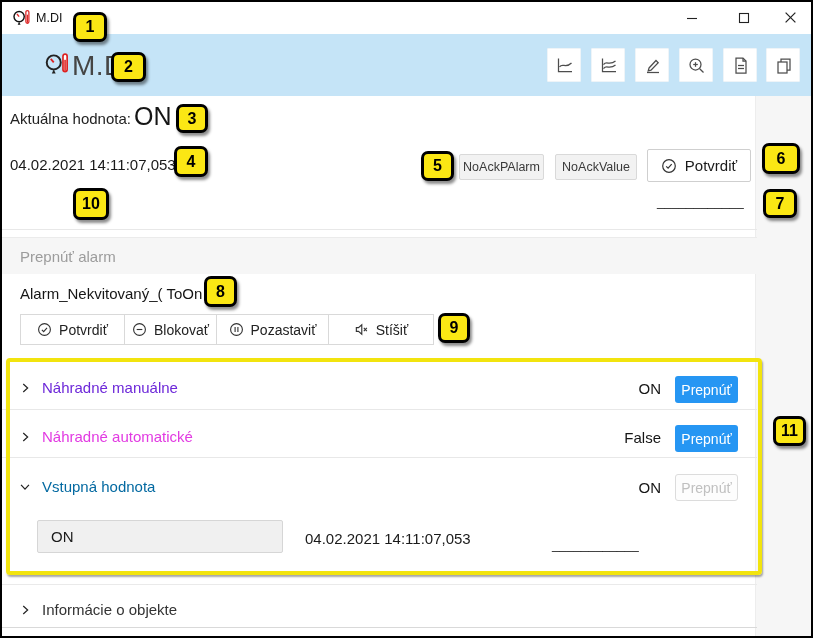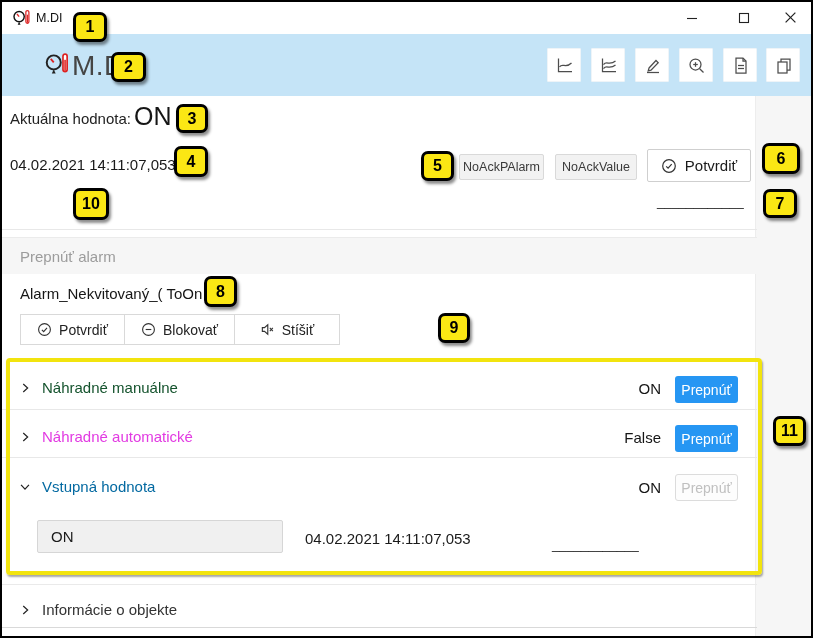--- a/index.html
+++ b/index.html
@@ -38,21 +38,21 @@
   .section-bar span{margin-left:18px;font-size:15px;color:#9c9c9c;}
   .alarm-text{position:absolute;left:18px;top:283px;font-size:15px;color:#161616;}
   .btn-group{position:absolute;left:18px;top:312px;height:31px;display:flex;}
   .grp-btn{height:31px;box-sizing:border-box;background:#fff;border:1px solid #d9d9d9;margin-left:-1px;display:flex;align-items:center;justify-content:center;gap:7px;font-size:14px;color:#222;cursor:pointer;font-family:inherit;}
   .grp-btn:first-child{margin-left:0;}
   
   .row-sep{left:0;width:755px;}
   .chev{position:absolute;left:16px;width:14px;height:14px;}
   .chev svg{stroke:#222;stroke-width:1.4;fill:none;}
   .row-label{position:absolute;left:40px;font-size:15px;}
-  .red{color:#14532d;}
+  .red{color:#6d28d9;}
   .magenta{color:#e23ae2;}
   .row-value{position:absolute;right:150px;font-size:15px;color:#161616;text-align:right;}
   .toggle{position:absolute;left:673px;width:63px;height:27px;box-sizing:border-box;border:none;border-radius:3px;background:#2696f3;color:#fff;font-size:14px;font-family:inherit;cursor:pointer;display:flex;align-items:center;justify-content:center;}
   .toggle.disabled{background:#fdfdfd;border:1px solid #dcdcdc;color:#c0c0c0;cursor:default;}
   .input-box{position:absolute;left:35px;top:518px;width:246px;height:33px;box-sizing:border-box;background:#f0f0f0;border:1px solid #d6d6d6;border-radius:2px;font-size:15px;color:#1a1a1a;padding:0 13px;font-family:inherit;}
   .exp-time{position:absolute;left:303px;top:528px;font-size:15px;color:#1a1a1a;}
   .uline2{left:550px;top:535px;}
   
   .d2{left:0;top:582px;width:755px;background:#eaeaea;}
   .info-label{position:absolute;left:40px;top:599px;font-size:15px;color:#333;}
@@ -170,26 +170,34 @@
   <span class="alarm-text">Alarm_Nekvitovaný_( ToOn )</span>
 
   <div class="btn-group">
     <button class="grp-btn" style="width:105px">
       <svg width="15" height="15" viewBox="0 0 16 16">
         <circle cx="8" cy="8" r="6.3"></circle>
           <path d="M5.2 8.3 l1.9 1.9 3.6-4"></path>
         </svg>
       <span>Potvrdiť</span>
     </button>
-    <button class="grp-btn" style="width:111px">
+    <button class="grp-btn" style="width:93px">
       <svg width="15" height="15" viewBox="0 0 16 16">
         <circle cx="8" cy="8" r="6.3"></circle>
           <line x1="5" y1="8" x2="11" y2="8"></line>
         </svg>
       <span>Blokovať</span>
+    </button>
+    <button class="grp-btn" style="width:113px">
+      <svg width="15" height="15" viewBox="0 0 16 16">
+        <circle cx="8" cy="8" r="6.3"></circle>
+          <line x1="6.5" y1="5.4" x2="6.5" y2="10.6"></line>
+          <line x1="9.5" y1="5.4" x2="9.5" y2="10.6"></line>
+        </svg>
+      <span>Pozastaviť</span>
     </button>
     <button class="grp-btn" style="width:106px">
       <svg width="15" height="15" viewBox="0 0 16 16">
         <path d="M2.5 6 h2.3 L8.3 3 v10 L4.8 10 H2.5 z"></path>
           <line x1="10.5" y1="6.3" x2="13.7" y2="9.7"></line>
           <line x1="13.7" y1="6.3" x2="10.5" y2="9.7"></line>
         </svg>
       <span>Stíšiť</span>
     </button>
   </div>

